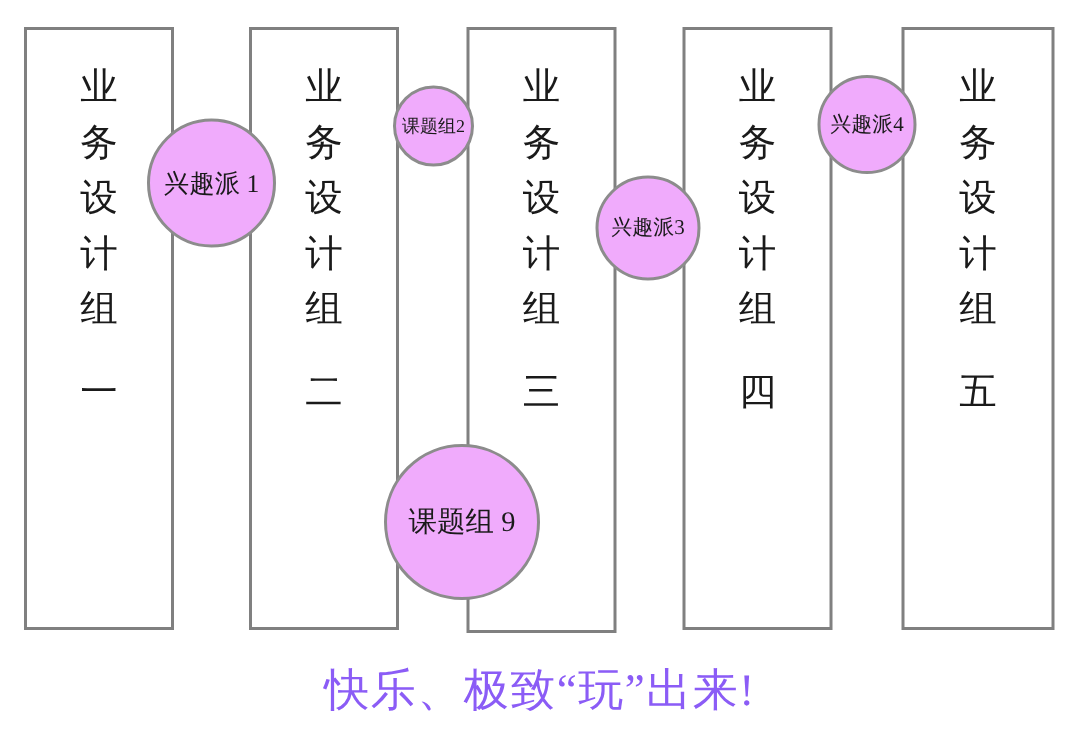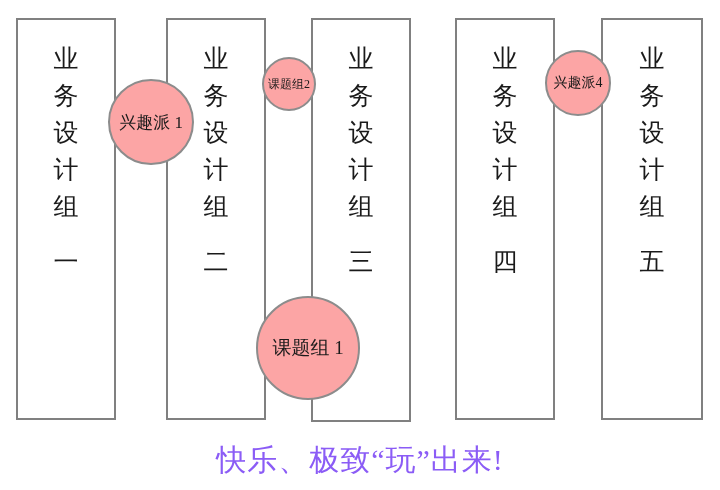--- a/index.html
+++ b/index.html
@@ -45,21 +45,21 @@
   }
   .column-text .ordinal {
     display: block;
     text-align: center;
   }
   .bubble {
     position: absolute;
     box-sizing: border-box;
     border: 2px solid #b91c1c;
     border-radius: 50%;
-    background: #fca5a5;
+    background: #f0abfc;
     display: flex;
     align-items: center;
     justify-content: center;
     color: #1a1a1a;
     z-index: 5;
     white-space: nowrap;
   }
   .caption {
     position: absolute;
     left: 0;
@@ -120,25 +120,26 @@
   <div class="column" style="left: 601px; top: 18px; width: 102px; height: 402px; border-color: rgb(128, 128, 128);"></div>
   <div class="column-text" style="left:601px; width:102px; top:40px;">
     <span class="ch">业</span>
     <span class="ch">务</span>
     <span class="ch">设</span>
     <span class="ch">计</span>
     <span class="ch">组</span>
     <span class="ordinal" style="margin-top:18px;">五</span>
   </div>
 
-  <div class="bubble" style="left: 108px; top: 79px; width: 86px; height: 86px; font-size: 17px; border-color: rgb(140, 140, 140);">兴趣派 1</div>
+  <div class="bubble" style="left: 98px; top: 79px; width: 86px; height: 86px; font-size: 17px; border-color: rgb(140, 140, 140);">兴趣派 1</div>
 
   <div class="bubble" style="left: 262px; top: 57px; width: 54px; height: 54px; font-size: 12px; border-color: rgb(140, 140, 140);">课题组2</div>
 
-  <div class="bubble" style="left: 256px; top: 296px; width: 104px; height: 104px; font-size: 19px; border-color: rgb(140, 140, 140);">课题组 1</div>
+  <div class="bubble" style="left: 256px; top: 296px; width: 104px; height: 104px; font-size: 19px; border-color: rgb(140, 140, 140);">课题组 9</div>
 
+  <div class="bubble" style="left: 397px; top: 117px; width: 70px; height: 70px; font-size: 14px; border-color: rgb(140, 140, 140);">兴趣派3</div>
 
   <div class="bubble" style="left: 545px; top: 50px; width: 66px; height: 66px; font-size: 14px; border-color: rgb(140, 140, 140);">兴趣派4</div>
 
 
   <div class="caption" style="top:440px;">快乐、极致“玩”出来!</div>
 
 </div>
 
 </body></html>

